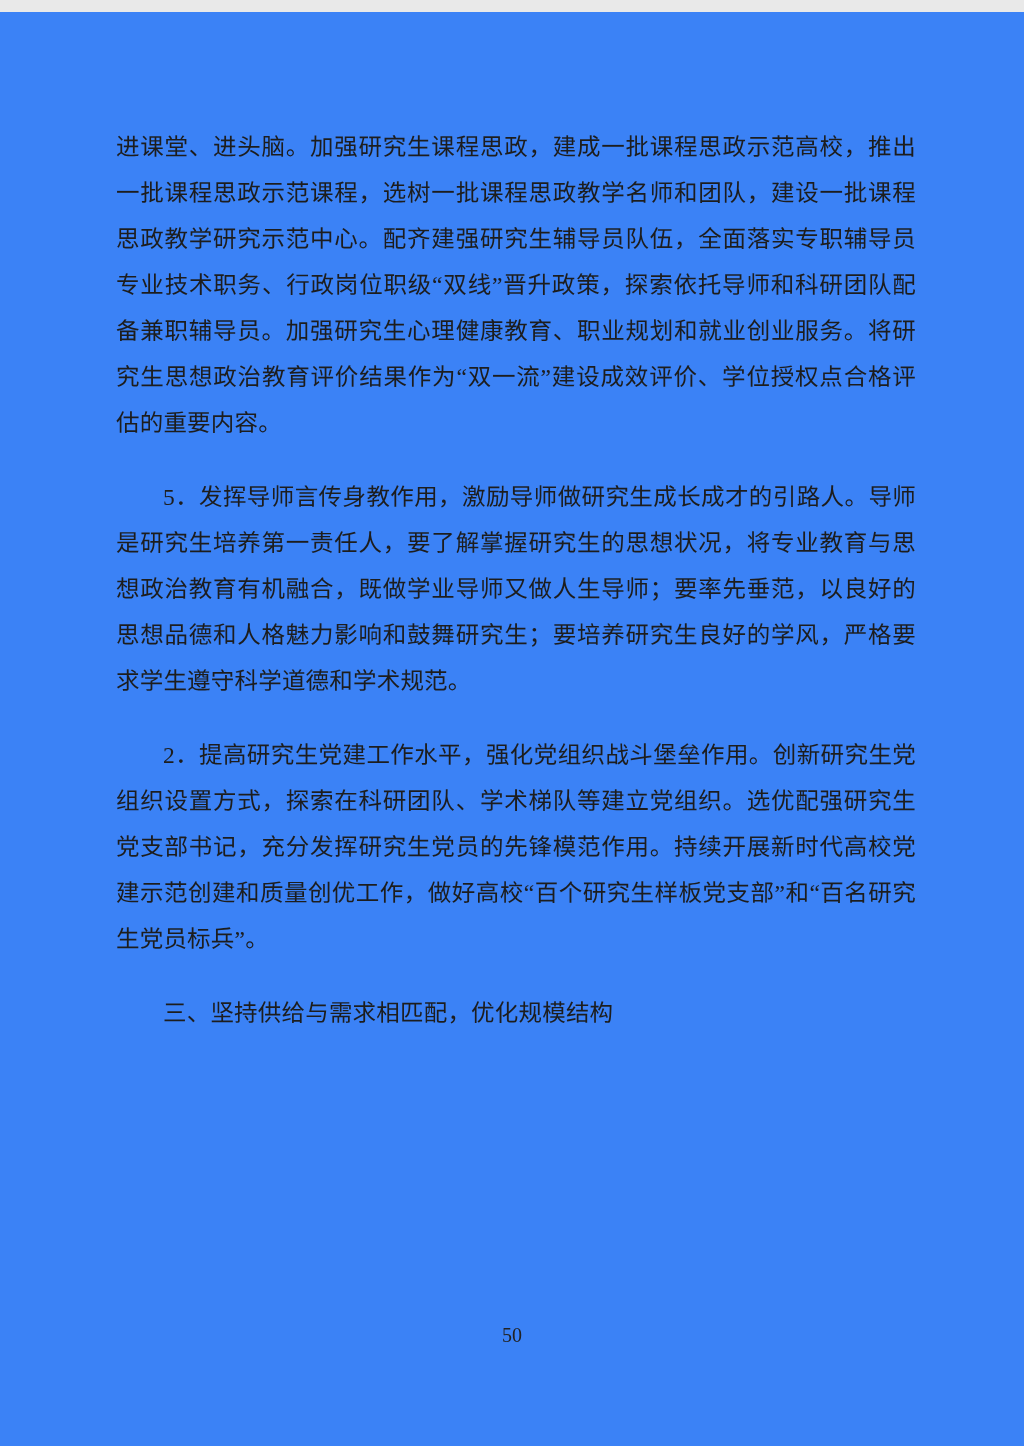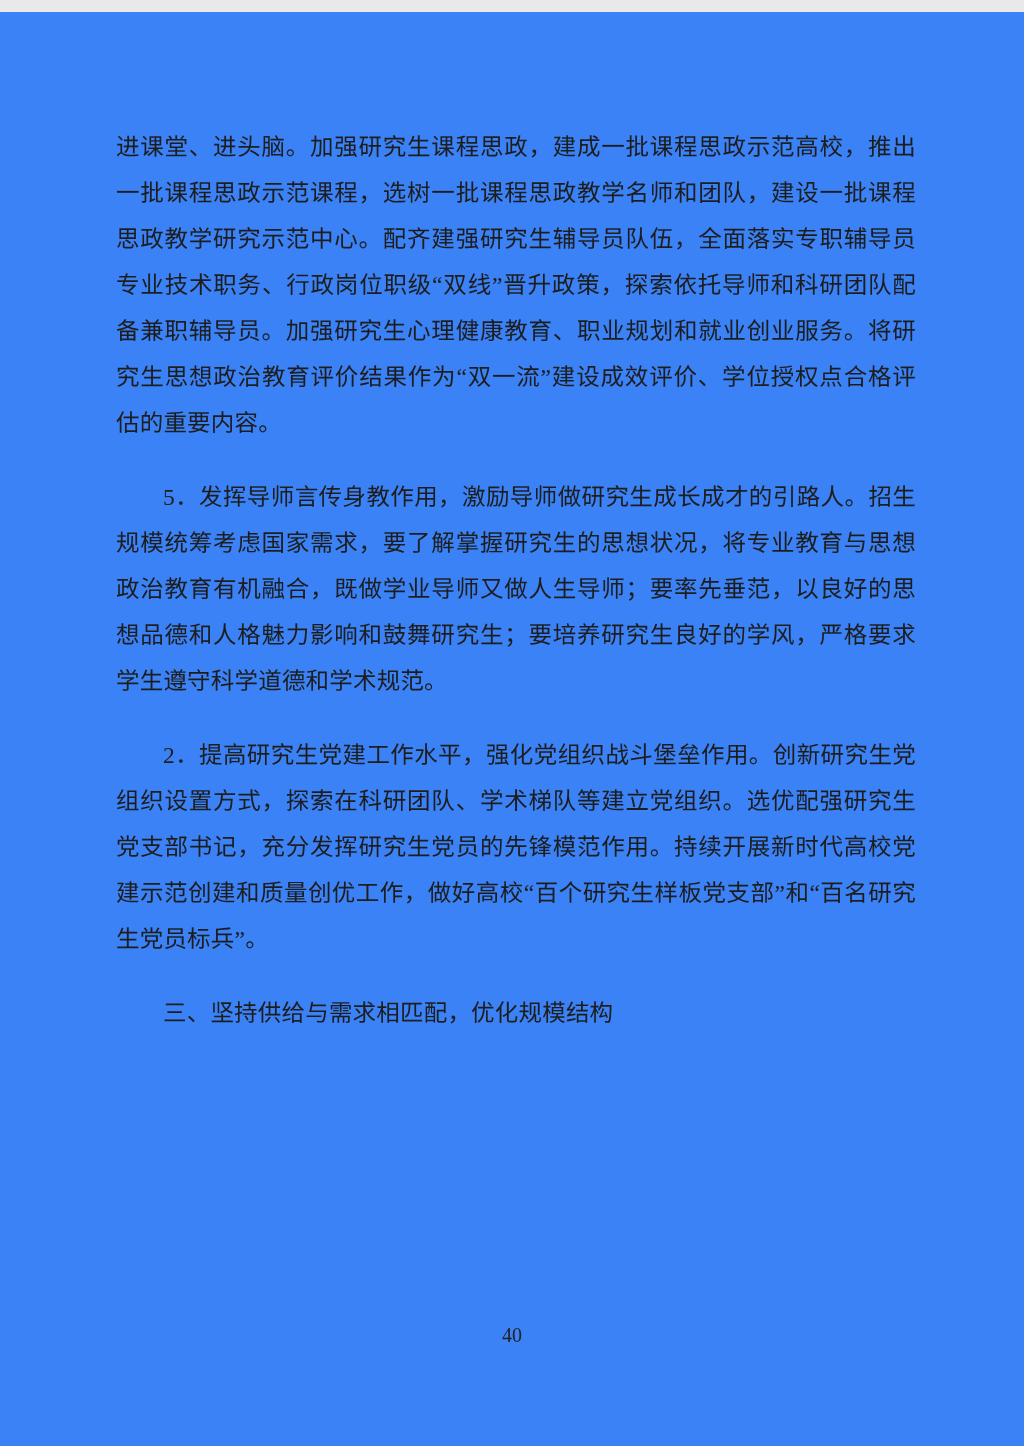--- a/index.html
+++ b/index.html
@@ -53,18 +53,18 @@
     font-size: 20px;
     color: #222222;
   }
 </style>
 </head>
 <body>
 
 <div class="page">
   <div class="content">
       <p class="para body"><span>进课堂、进头脑。加强研究生课程思政，建成一批课程思政示范高校，推出一批课程思政示范课程，选树一批课程思政教学名师和团队，建设一批课程思政教学研究示范中心。配齐建强研究生辅导员队伍，全面落实专职辅导员专业技术职务、行政岗位职级“双线”晋升政策，探索依托导师和科研团队配备兼职辅导员。加强研究生心理健康教育、职业规划和就业创业服务。将研究生思想政治教育评价结果作为“双一流”建设成效评价、学位授权点合格评估的重要内容。</span></p>
-      <p class="para body indent"><strong>5．发挥导师言传身教作用，激励导师做研究生成长成才的引路人。</strong><span>招生规模统筹考虑国家需求，要了解掌握研究生的思想状况，将专业教育与思想政治教育有机融合，既做学业导师又做人生导师；要率先垂范，以良好的思想品德和人格魅力影响和鼓舞研究生；要培养研究生良好的学风，严格要求学生遵守科学道德和学术规范。</span></p>
+      <p class="para body indent"><strong>5．发挥导师言传身教作用，激励导师做研究生成长成才的引路人。</strong><span>导师是研究生培养第一责任人，要了解掌握研究生的思想状况，将专业教育与思想政治教育有机融合，既做学业导师又做人生导师；要率先垂范，以良好的思想品德和人格魅力影响和鼓舞研究生；要培养研究生良好的学风，严格要求学生遵守科学道德和学术规范。</span></p>
       <p class="para body indent"><strong>2．提高研究生党建工作水平，强化党组织战斗堡垒作用。</strong><span>创新研究生党组织设置方式，探索在科研团队、学术梯队等建立党组织。选优配强研究生党支部书记，充分发挥研究生党员的先锋模范作用。持续开展新时代高校党建示范创建和质量创优工作，做好高校“百个研究生样板党支部”和“百名研究生党员标兵”。</span></p>
       <p class="para heading indent"><strong>三、坚持供给与需求相匹配，优化规模结构</strong></p>
     </div>
-  <div class="page-number">40</div>
+  <div class="page-number">50</div>
 </div>
 
 </body></html>

